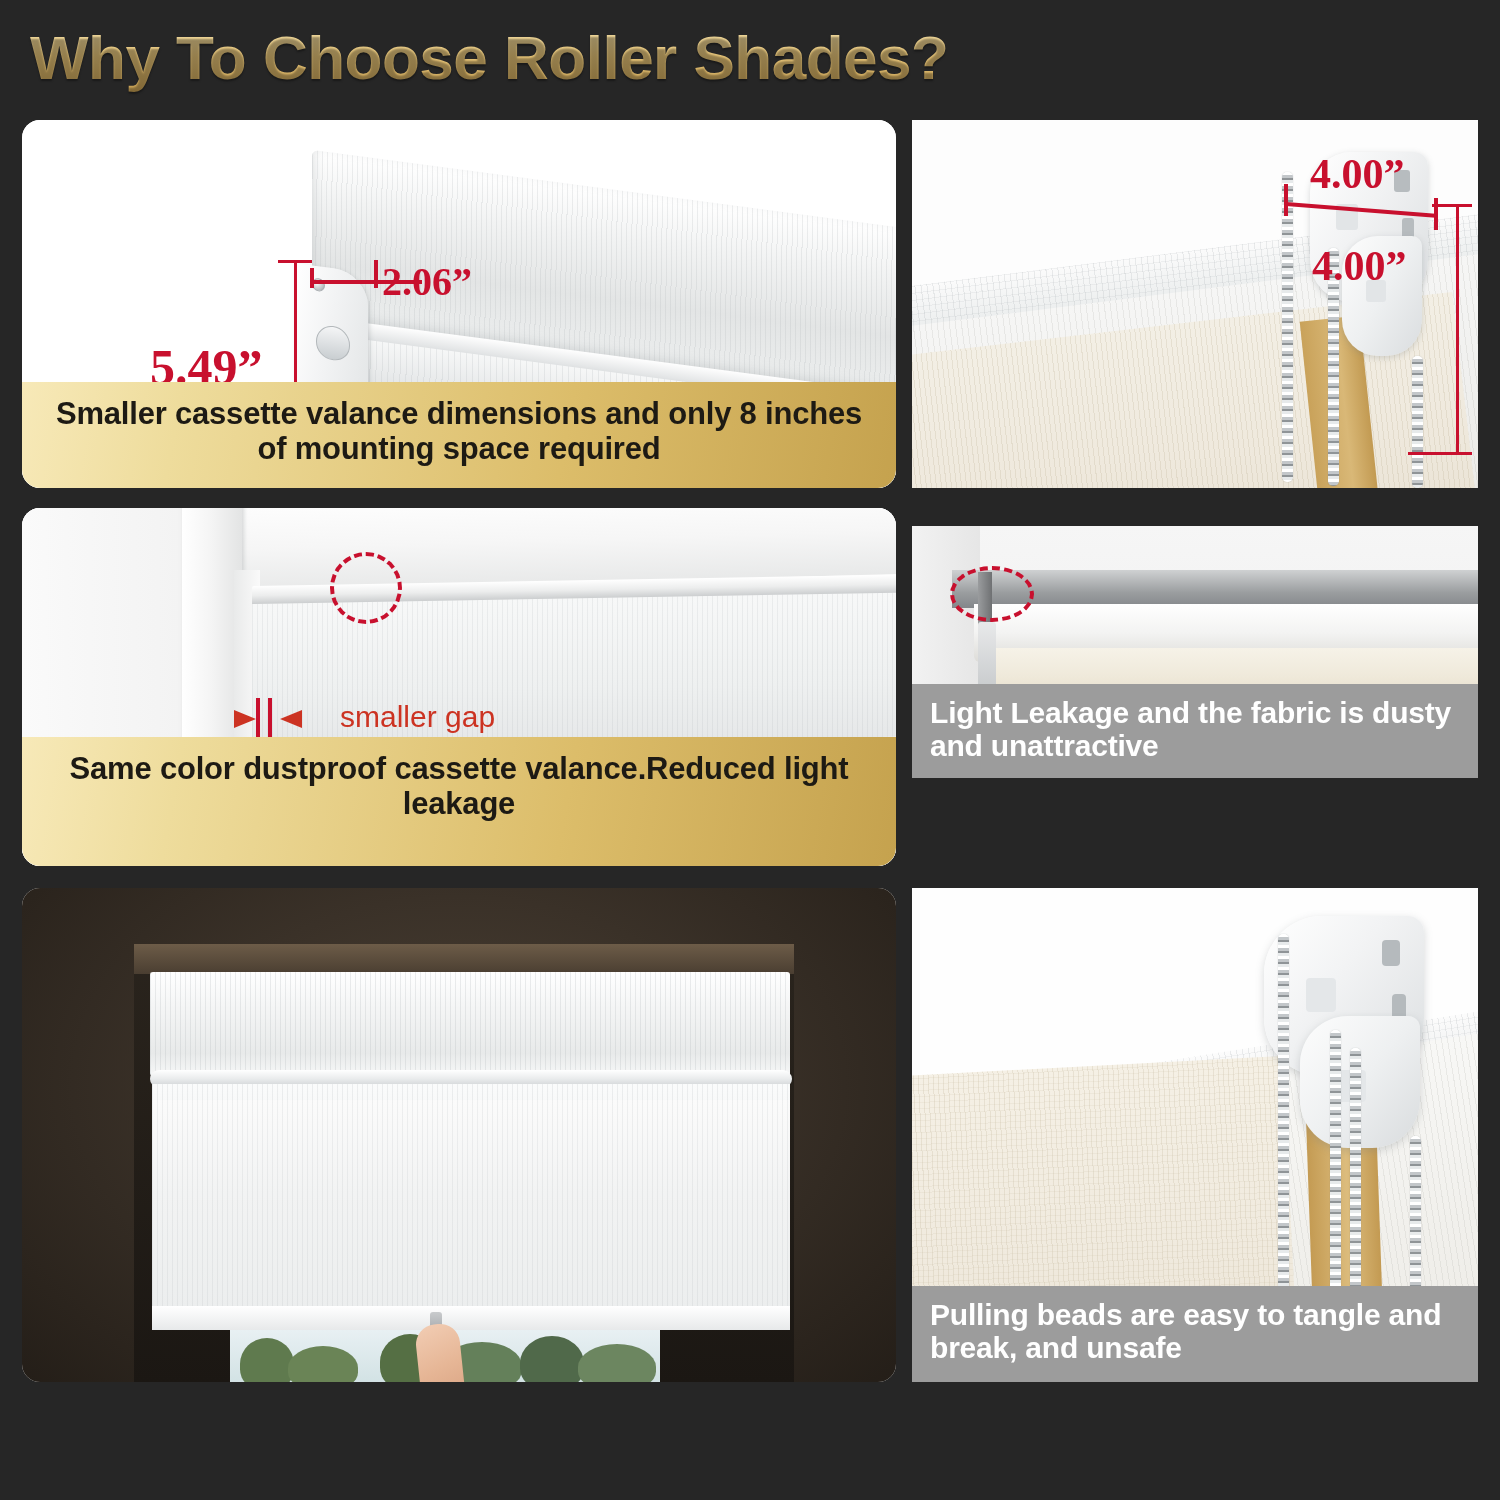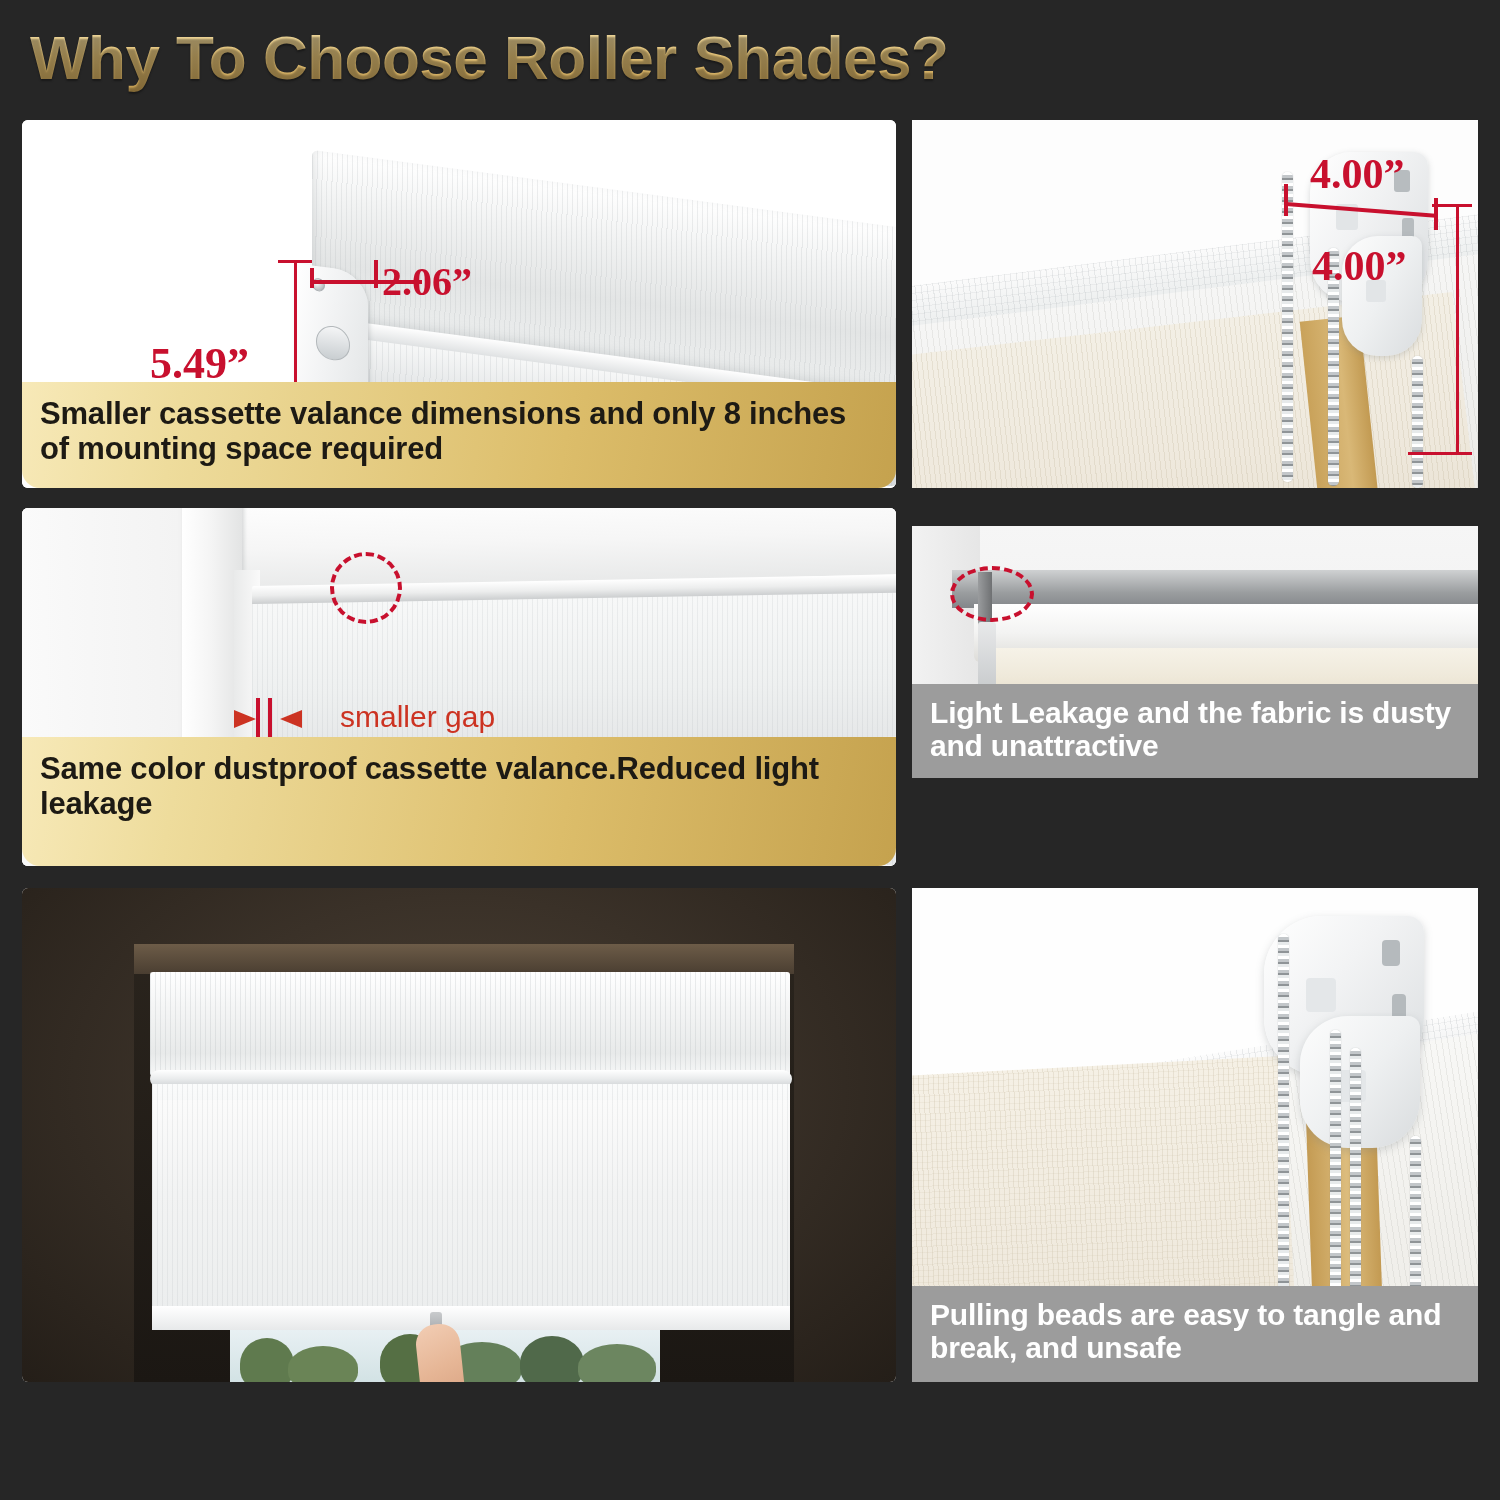--- a/index.html
+++ b/index.html
@@ -22,21 +22,21 @@
     background: linear-gradient(180deg,#f4e2ae 0%,#e5c377 48%,#c8a052 100%);
     -webkit-background-clip: text;
     background-clip: text;
     -webkit-text-fill-color: transparent;
     text-shadow: 0 2px 2px rgba(0,0,0,0.35);
     white-space: nowrap;
   }
 
   
   .panel { position: absolute; overflow: hidden; background: #fff; }
-  .panel.left  { border-radius: 6px; }
+  .panel.left  { border-radius: 18px; text-align: center; }
   .panel.right { border-radius: 0; }
 
   .p-tl { left: 22px;  top: 120px;  width: 874px;  height: 368px; }
   .p-tr { left: 912px; top: 120px;  width: 566px;  height: 368px; }
   .p-ml { left: 22px;  top: 508px;  width: 874px;  height: 358px; }
   .p-mr { left: 912px; top: 526px;  width: 566px;  height: 252px; }
   .p-bl { left: 22px;  top: 888px;  width: 874px;  height: 494px; }
   .p-br { left: 912px; top: 888px;  width: 566px;  height: 494px; }
 
   .photo { position: absolute; inset: 0; overflow: hidden; }
@@ -364,21 +364,21 @@
       </div>
 
       <span class="red-line" style="left:288px; top:160px; width:112px; height:4px;"></span>
       <span class="red-line" style="left:288px; top:148px; width:4px; height:20px;"></span>
       <span class="red-line" style="left:352px; top:140px; width:4px; height:28px;"></span>
       <span class="dim" style="left:360px; top:138px; font-size:40px;">2.06”</span>
 
       <span class="red-line" style="left:272px; top:140px; width:3px; height:212px;"></span>
       <span class="red-line" style="left:256px; top:140px; width:34px; height:3px;"></span>
       <span class="red-line" style="left:256px; top:349px; width:34px; height:3px;"></span>
-      <span class="dim" style="left:128px; top:218px; font-size:44px;">5.49”</span>
+      <span class="dim" style="left:128px; top:218px; font-size:50px;">5.49”</span>
     </div>
     <div class="caption gold cap-tl">Smaller cassette valance dimensions and only 8 inches of mounting space required</div>
   </div>
 
   <div class="panel right p-tr">
     <div class="photo">
       <div class="tr-bg"></div>
       <div class="tr-tube"></div>
       <div class="tr-fabric-w"></div>
       <div class="tr-fabric-c"></div>

